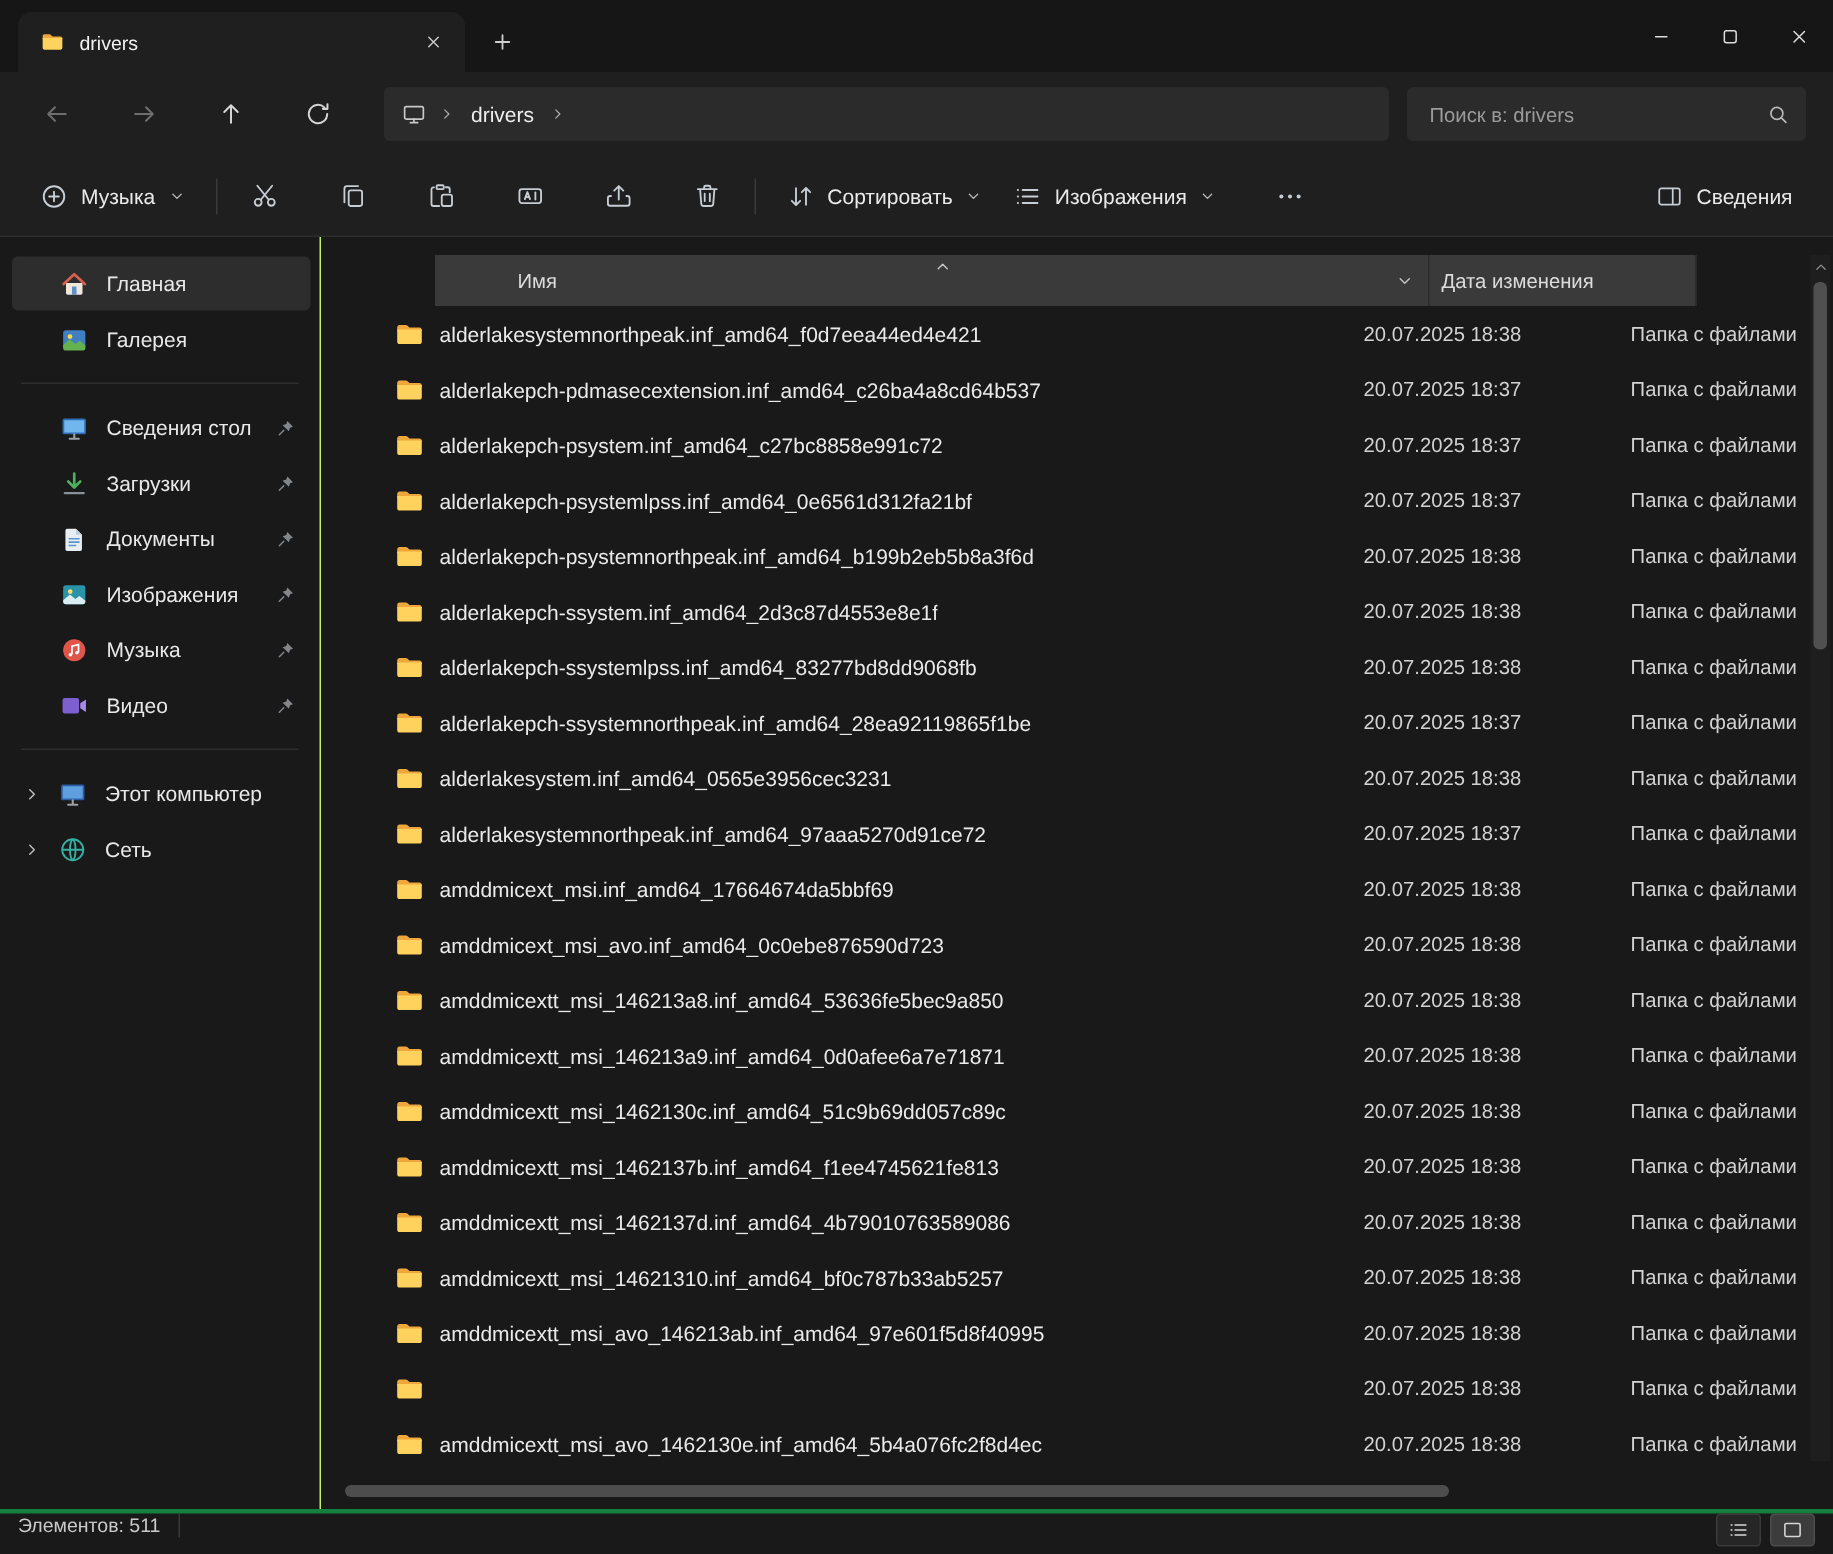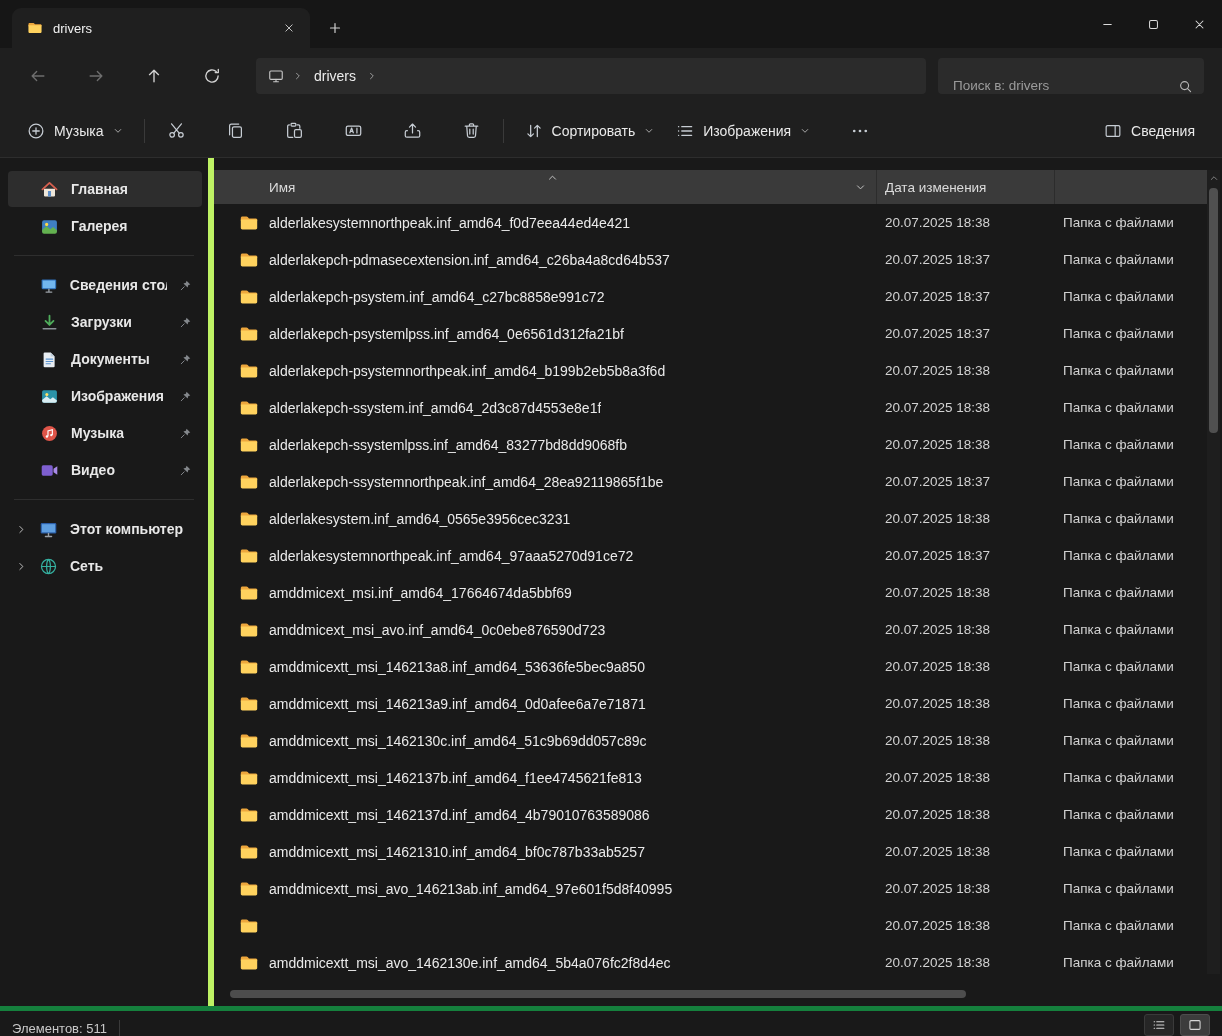--- a/index.html
+++ b/index.html
@@ -34,52 +34,52 @@
   .navbar { height:56px; flex:0 0 56px; background:#1f1f1f; display:flex; align-items:center; padding:0 18px 0 20px; }
   .navbtn { width:36px; height:36px; margin-right:22px; border-radius:6px; display:flex; align-items:center; justify-content:center; color:#d4d4d4; }
   .navbtn.disabled { color:#6e6e6e; }
   .breadcrumb {
     flex:1; height:36px; margin:0 12px 0 4px; background:#2b2b2b; border-radius:4px;
     display:flex; align-items:center; gap:9px; padding:0 12px; color:#ededed;
   }
   .crumb-ic { color:#c9c9c9; }
   .breadcrumb .dim { color:#a6a6a6; }
   .crumb { padding:2px 2px; }
-  .search { width:266px; height:36px; background:#2b2b2b; border-radius:4px; display:flex; align-items:flex-end; padding:0 11px 0 13px; }
+  .search { width:266px; height:36px; background:#2b2b2b; border-radius:4px; display:flex; align-items:center; padding:0 11px 0 13px; }
   .search-input { flex:1; background:transparent; border:none; outline:none; color:#e0e0e0; font:inherit; font-size:13.5px; min-width:0; }
   .search-input::placeholder { color:#9b9b9b; opacity:1; }
   .search .ic { color:#b9b9b9; }
 
   
   .toolbar { height:54px; flex:0 0 54px; background:#1f1f1f; border-bottom:1px solid #2d2d2d; display:flex; align-items:center; padding:0 16px; }
   .tbtn { display:flex; align-items:center; gap:9px; height:36px; padding:0 11px; border-radius:4px; color:#eaeaea; font-size:14px; }
   .tbtn .ic { color:#c7cdd4; }
   .tbtn .chev { color:#b6b6b6; }
   .tbtn.iconly { padding:0 12px; }
   .tsep { width:1px; height:24px; background:#3a3a3a; margin:0 10px; }
   .ticons { display:flex; align-items:center; gap:16px; }
   .more-btn { margin-left:18px; }
   .tbtn.details { margin-left:auto; }
 
   
   .content { flex:1; min-height:0; display:flex; position:relative; background:#191919; }
 
-  .sidebar { width:214px; flex:0 0 214px; padding-top:12px; border-right:6px solid #bef264; overflow:hidden;font-weight:bold; }
+  .sidebar { width:214px; flex:0 0 214px; padding-top:12px; border-right:1px solid #bef264; overflow:hidden; }
   .sb-item {
     height:36px; margin:1px 6px 1px 8px; border-radius:4px; display:flex; align-items:center;
     gap:12px; padding:0 10px 0 32px; color:#e8e8e8; position:relative;
   }
   .sb-item.selected { background:#2d2d2d; }
   .sb-item .pin { margin-left:auto; flex:0 0 auto; opacity:.9; }
   .sb-item.tree { padding-left:8px; }
   .twisty { color:#bdbdbd; flex:0 0 auto; }
   .sb-label { white-space:nowrap; overflow:hidden; }
   .sb-sep { height:1px; background:#2e2e2e; margin:11px 14px; }
 
-  .filelist { flex:1; min-width:0; padding-top:12px; position:relative; display:flex; flex-direction:column; }
+  .filelist { flex:1; min-width:0; padding-top:12px; position:relative; display:flex; flex-direction:column;align-items:center; }
   .list-header {
     height:34px; flex:0 0 34px; margin-right:15px; display:grid; grid-template-columns:663px 178px 1fr;
     background:#3a3a3a; align-items:center; font-size:13.5px; color:#dcdcdc;
   }
   .hcell { position:relative; height:100%; display:flex; align-items:center; padding-left:8px; border-right:1px solid #2c2c2c; white-space:nowrap; }
   .hcell.name { padding-left:55px; }
   .hcell.last { border-right:none; }
   .sortmark { position:absolute; left:333px; top:2px; color:#c4c4c4; }
   .filtermark { position:absolute; right:10px; top:12px; color:#c4c4c4; }
 
@@ -91,21 +91,21 @@
   .fname { white-space:nowrap; overflow:hidden; text-overflow:ellipsis; }
 
   .hscroll { position:absolute; left:16px; right:136px; bottom:8px; height:8px; }
   .hthumb { width:86%; height:100%; background:#4d4d4d; border-radius:4px; }
 
   .vscroll { position:absolute; top:12px; right:2px; bottom:32px; width:13px; display:flex; flex-direction:column; align-items:center; background:#1e1e1e; }
   .varrow { color:#8a8a8a; margin-top:3px; flex:0 0 auto; }
   .vthumb { width:9px; height:245px; border-radius:4px; background:#505050; margin-top:5px; }
 
   
-  .statusbar { height:30px; flex:0 0 30px; display:flex; align-items:flex-end; padding:0 12px; gap:12px; border-top:5px solid #15803d; background:#191919; font-size:13px; color:#c9c9c9; }
+  .statusbar { height:30px; flex:0 0 30px; display:flex; align-items:flex-start; padding:0 12px; gap:12px; border-top:3px solid #15803d; background:#191919; font-size:13px; color:#c9c9c9; }
   .status-sep { width:1px; height:16px; background:#3a3a3a; }
   .status-right { margin-left:auto; display:flex; gap:6px; }
   .sbtn { width:30px; height:22px; border-radius:3px; display:flex; align-items:center; justify-content:center; color:#d6d6d6; border:1px solid #3a3a3a; background:#262626; }
   .sbtn.active { background:#3c3c3c; border-color:#4d4d4d; }
 </style>
 </head>
 <body>
 
 <div class="window">
 

